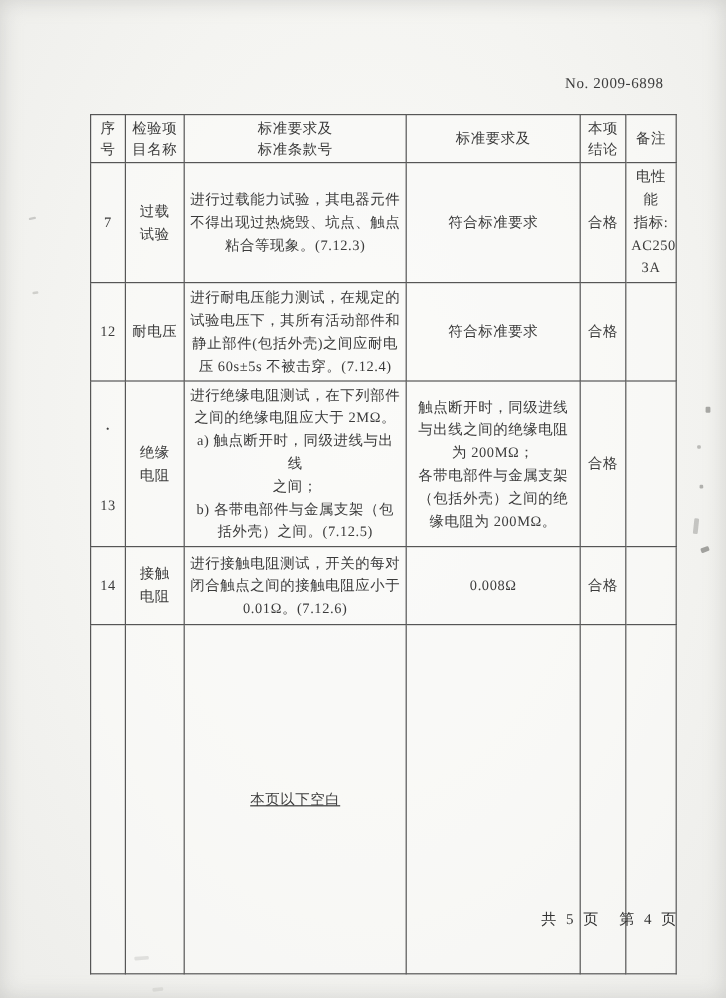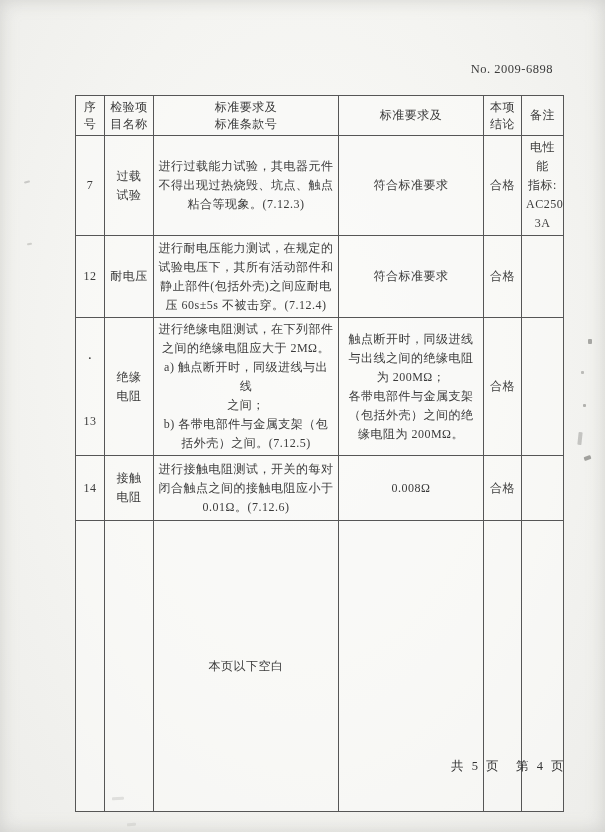--- a/index.html
+++ b/index.html
@@ -37,21 +37,21 @@
     white-space:pre-line;
     color:#3b3b3b;
     letter-spacing:.5px;
     overflow:hidden;
   }
   tr.r-header{height:40px;}
   tr.r-11{height:66px;}
   tr.r-12{height:82px;}
   tr.r-13{height:115px;}
   tr.r-14{height:65px;}
-  tr.r-blank{height:291px;}
+  tr.r-blank{height:291px;text-decoration:underline;}
   table.results th{font-weight:normal;line-height:17px;}
   td.c-req{
     text-align:left;
     padding:4px 8px 4px 7px;
   }
   td.c-result-left{
     text-align:left;
     vertical-align:top;
     padding:6px 6px 4px 7px;
   }

